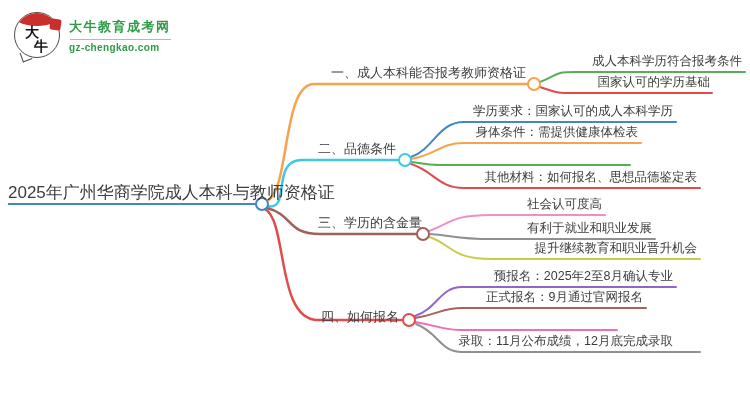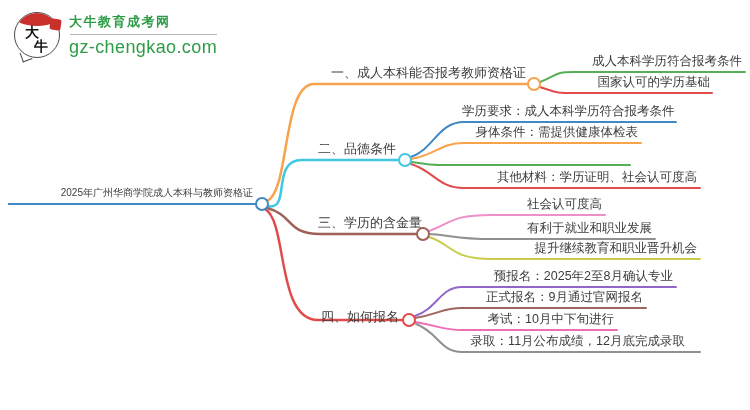--- a/index.html
+++ b/index.html
@@ -14,39 +14,39 @@
   .lines circle{fill:#ffffff;stroke-width:2;}
   .c-blue{stroke:#4288c5}.c-orange{stroke:#f7a34b}.c-cyan{stroke:#3fc8e4}
   .c-green{stroke:#55b055}.c-red{stroke:#e14b4b}.c-brown{stroke:#9d6158}
   .c-pink{stroke:#ef8ec9}.c-gray{stroke:#909090}.c-olive{stroke:#c9cc4b}
   .c-purple{stroke:#9066c8}.c-brown2{stroke:#a3645d}.c-pink2{stroke:#ed6eb6}
   
   .node{
     position:absolute;white-space:nowrap;color:#3c3c3c;text-align:right;
     padding-right:3px;font-size:12.5px;line-height:17px;cursor:default;
   }
-  .node.root{font-size:10px;line-height:18px;}
+  .node.root{font-size:17px;line-height:18px;}
   .node.branch{font-size:13px;line-height:18px;}
   
   .logo{position:absolute;left:14px;top:12px;display:flex;align-items:center;gap:9px;cursor:pointer;}
   .bubble{width:46px;height:46px;position:relative;flex:0 0 auto;}
   .bubble-body{position:absolute;left:0;top:0;right:0;bottom:0;background:#fff;border:1.5px solid #4a4a4a;border-radius:50%;overflow:hidden;}
   .bubble-cap{position:absolute;top:-2px;left:-3px;right:-3px;height:15px;background:#c9302c;border-radius:0 0 55% 55%/0 0 85% 85%;}
   .bubble-chars{position:absolute;width:100%;top:12px;left:0;text-align:center;
     font-family:"DejaVu Serif","Liberation Serif",serif;font-weight:bold;color:#141414;
     font-size:14px;line-height:14px;}
   .bubble-chars .ch1{display:block;margin-right:10px;}
   .bubble-chars .ch2{display:block;margin-left:8px;}
   .bubble-tail{position:absolute;bottom:-3px;left:7px;width:9px;height:9px;background:#fff;
     border-right:1.5px solid #4a4a4a;border-bottom:1.5px solid #4a4a4a;transform:rotate(70deg);}
   .seal{position:absolute;right:-1px;top:7px;width:11px;height:11px;background:#c9302c;border-radius:2px;transform:rotate(8deg);}
   .logo-col{display:flex;flex-direction:column;}
   .logo-name{font-size:13px;font-weight:bold;color:#2e9c46;letter-spacing:1.5px;}
   .logo-sep{height:1px;background:#b7b7b7;margin:3px 0 2px 1px;}
-  .logo-url{font-size:18px;font-weight:normal;color:#2e9c46;letter-spacing:.4px;}
+  .logo-url{font-size:10px;font-weight:bold;color:#2e9c46;letter-spacing:.4px;}
 </style>
 </head>
 <body>
 
 <div class="canvas">
 
   <svg class="lines" width="750" height="410" viewBox="0 0 750 410">
 
     <line x1="8" y1="204" x2="256" y2="204" stroke="#4288c5" stroke-width="2"></line>
 
@@ -97,28 +97,27 @@
     </div>
   </div>
 
   <div class="node root" style="left:8px;top:184px;width:245px">2025年广州华商学院成人本科与教师资格证</div>
 
   <div class="node branch" style="left:314px;top:64px;width:212px">一、成人本科能否报考教师资格证</div>
   <div class="node" style="left:566px;top:53px;width:176px">成人本科学历符合报考条件</div>
   <div class="node" style="left:570px;top:74px;width:140px">国家认可的学历基础</div>
 
   <div class="node branch" style="left:302px;top:140px;width:94px">二、品德条件</div>
-  <div class="node" style="left:462px;top:103px;width:211px">学历要求：成人本科学历符合报考条件</div>
+  <div class="node" style="left:462px;top:103px;width:211px">学历要求：国家认可的成人本科学历</div>
   <div class="node" style="left:462px;top:124px;width:176px">身体条件：需提供健康体检表</div>
-  <div class="node" style="left:462px;top:169px;width:235px">其他材料：学历证明、社会认可度高</div>
+  <div class="node" style="left:462px;top:169px;width:235px">其他材料：如何报名、思想品德鉴定表</div>
 
   <div class="node branch" style="left:318px;top:214px;width:96px">三、学历的含金量</div>
   <div class="node" style="left:488px;top:196px;width:114px">社会认可度高</div>
   <div class="node" style="left:488px;top:220px;width:164px">有利于就业和职业发展</div>
   <div class="node" style="left:488px;top:240px;width:209px">提升继续教育和职业晋升机会</div>
 
   <div class="node branch" style="left:318px;top:308px;width:81px">四、如何报名</div>
   <div class="node" style="left:460px;top:268px;width:213px">预报名：2025年2至8月确认专业</div>
   <div class="node" style="left:460px;top:289px;width:183px">正式报名：9月通过官网报名</div>
-  <div class="node" style="left:460px;top:311px;width:154px">考试：10月中下旬进行</div>
-  <div class="node" style="left:448px;top:333px;width:237px">录取：11月公布成绩，12月底完成录取</div>
+  <div class="node" style="left:436px;top:333px;width:237px">录取：11月公布成绩，12月底完成录取</div>
 
 </div>
 
 </body></html>

